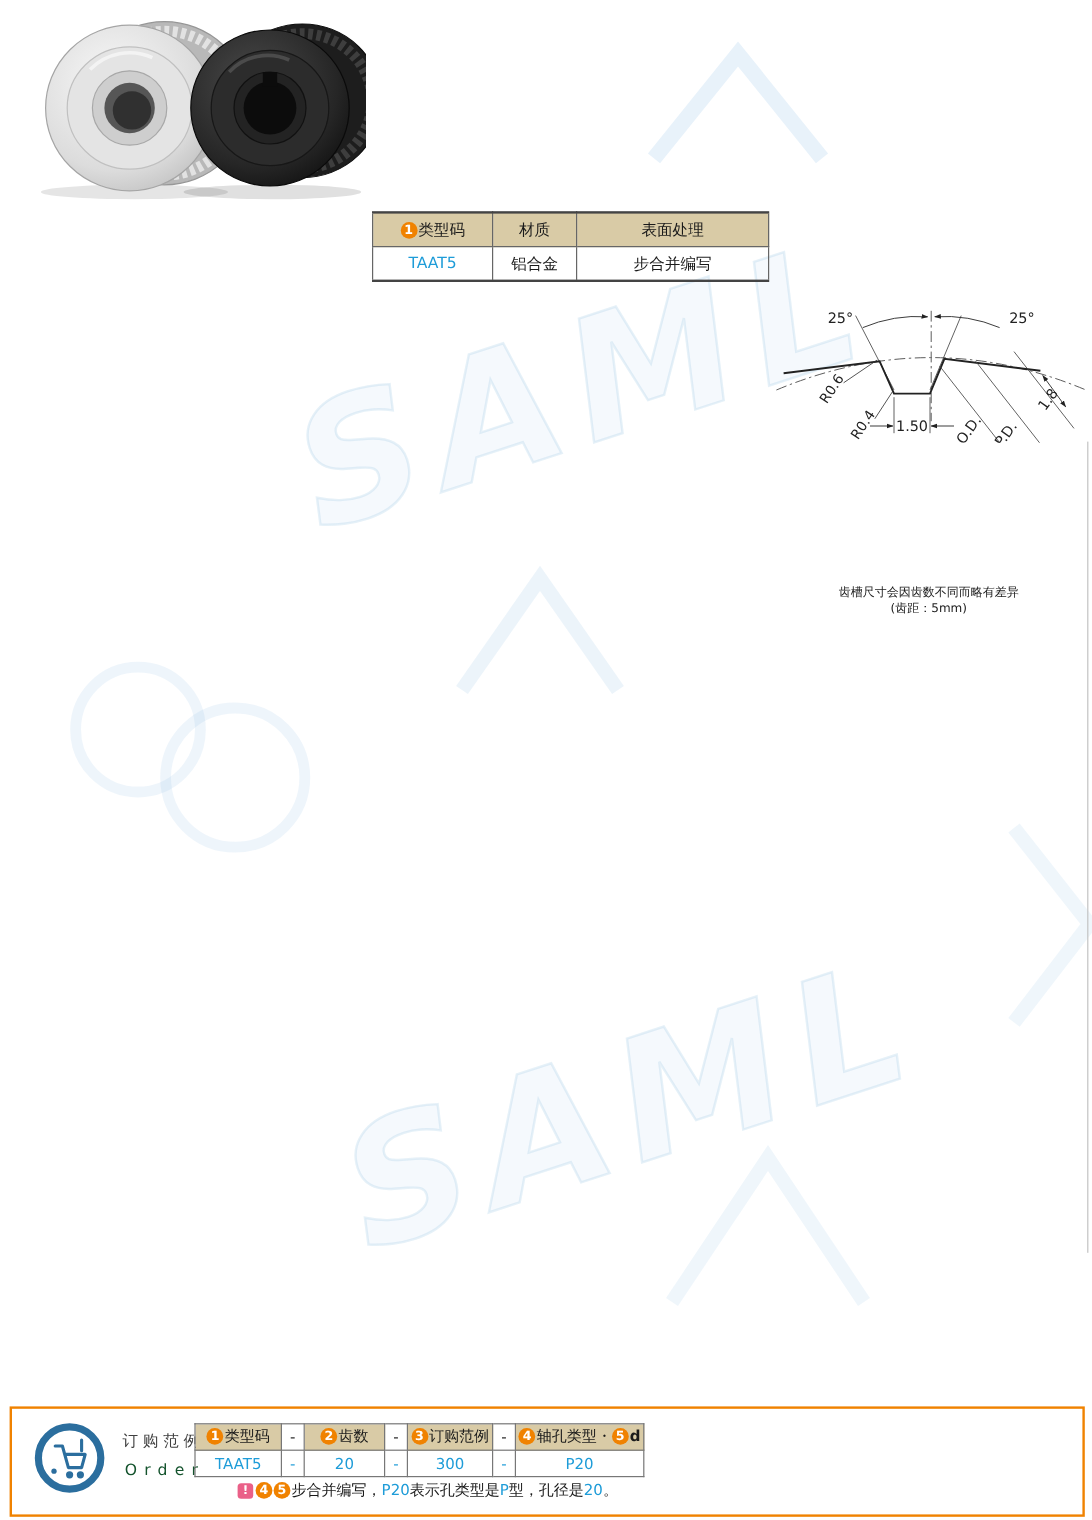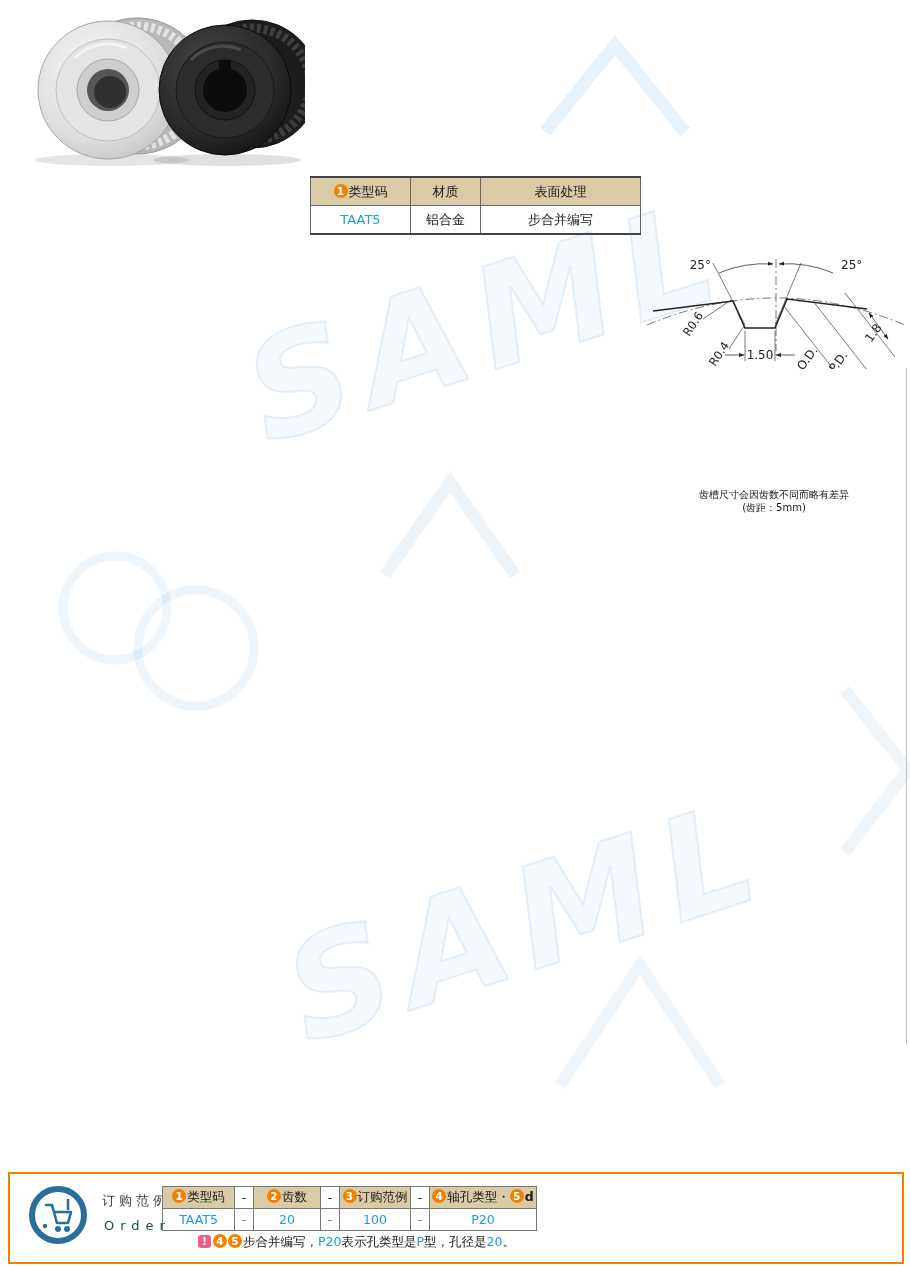--- a/index.html
+++ b/index.html
@@ -213,21 +213,21 @@
         <th>-</th>
         <th class="lab"><span class="cn">3</span><span>订购范例</span></th>
         <th>-</th>
         <th class="lab"><span class="cn">4</span><span>轴孔类型・</span><span class="cn">5</span><b>d</b></th>
       </tr>
       <tr>
         <td>TAAT5</td>
         <td>-</td>
         <td>20</td>
         <td>-</td>
-        <td>100</td>
+        <td>300</td>
         <td>-</td>
         <td>P20</td>
       </tr>
     </tbody>
       </table>
     <div class="ord-note">
       <span class="bang">!</span><span class="cn">4</span><span class="cn">5</span><span>步合并编写，</span><span class="blue">P20</span><span>表示孔类型是</span><span class="blue">P</span><span>型，孔径是</span><span class="blue">20</span><span>。</span>
     </div>
   </div>
 

